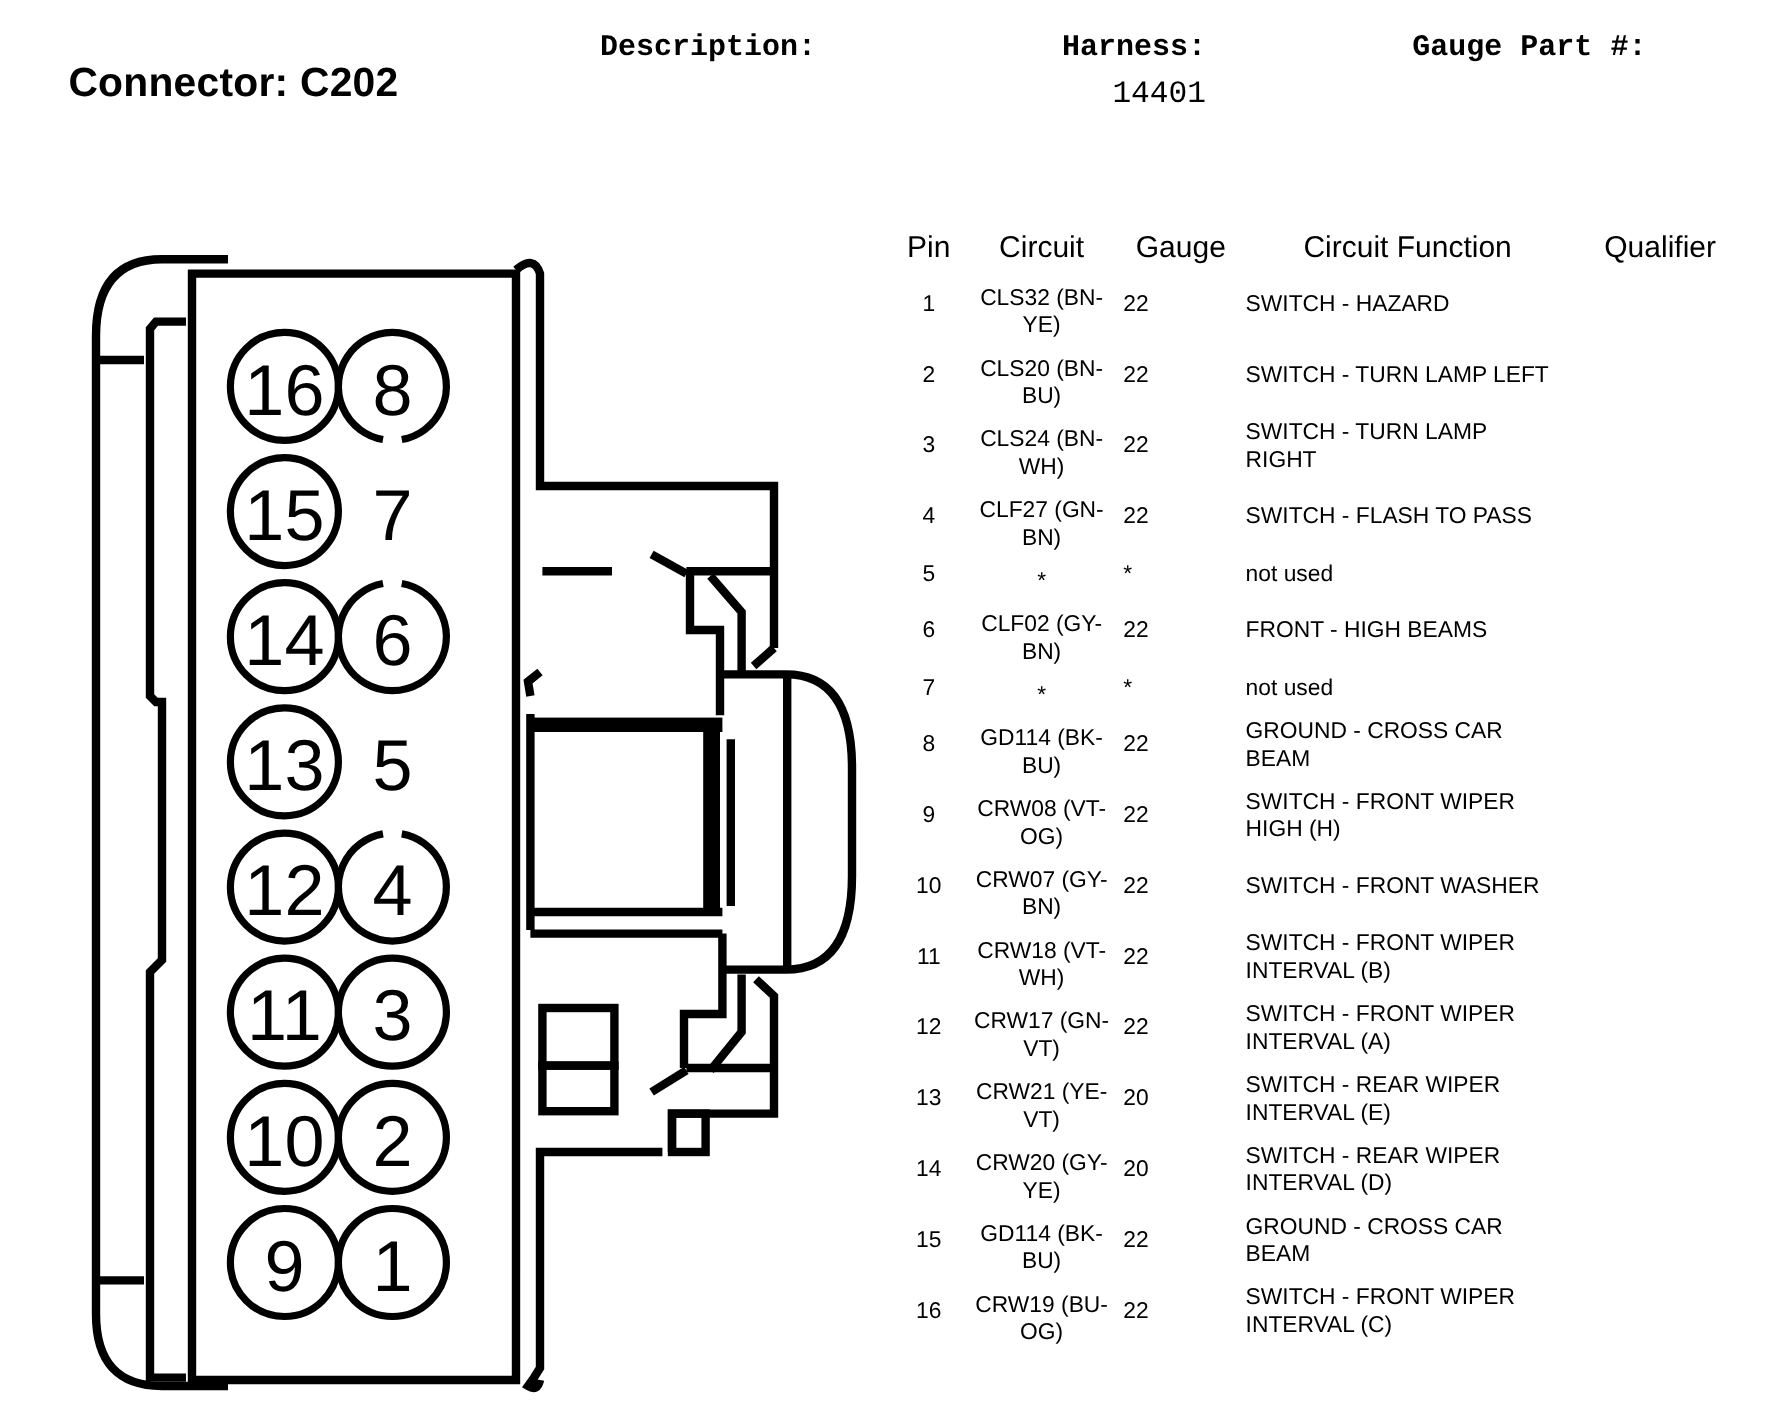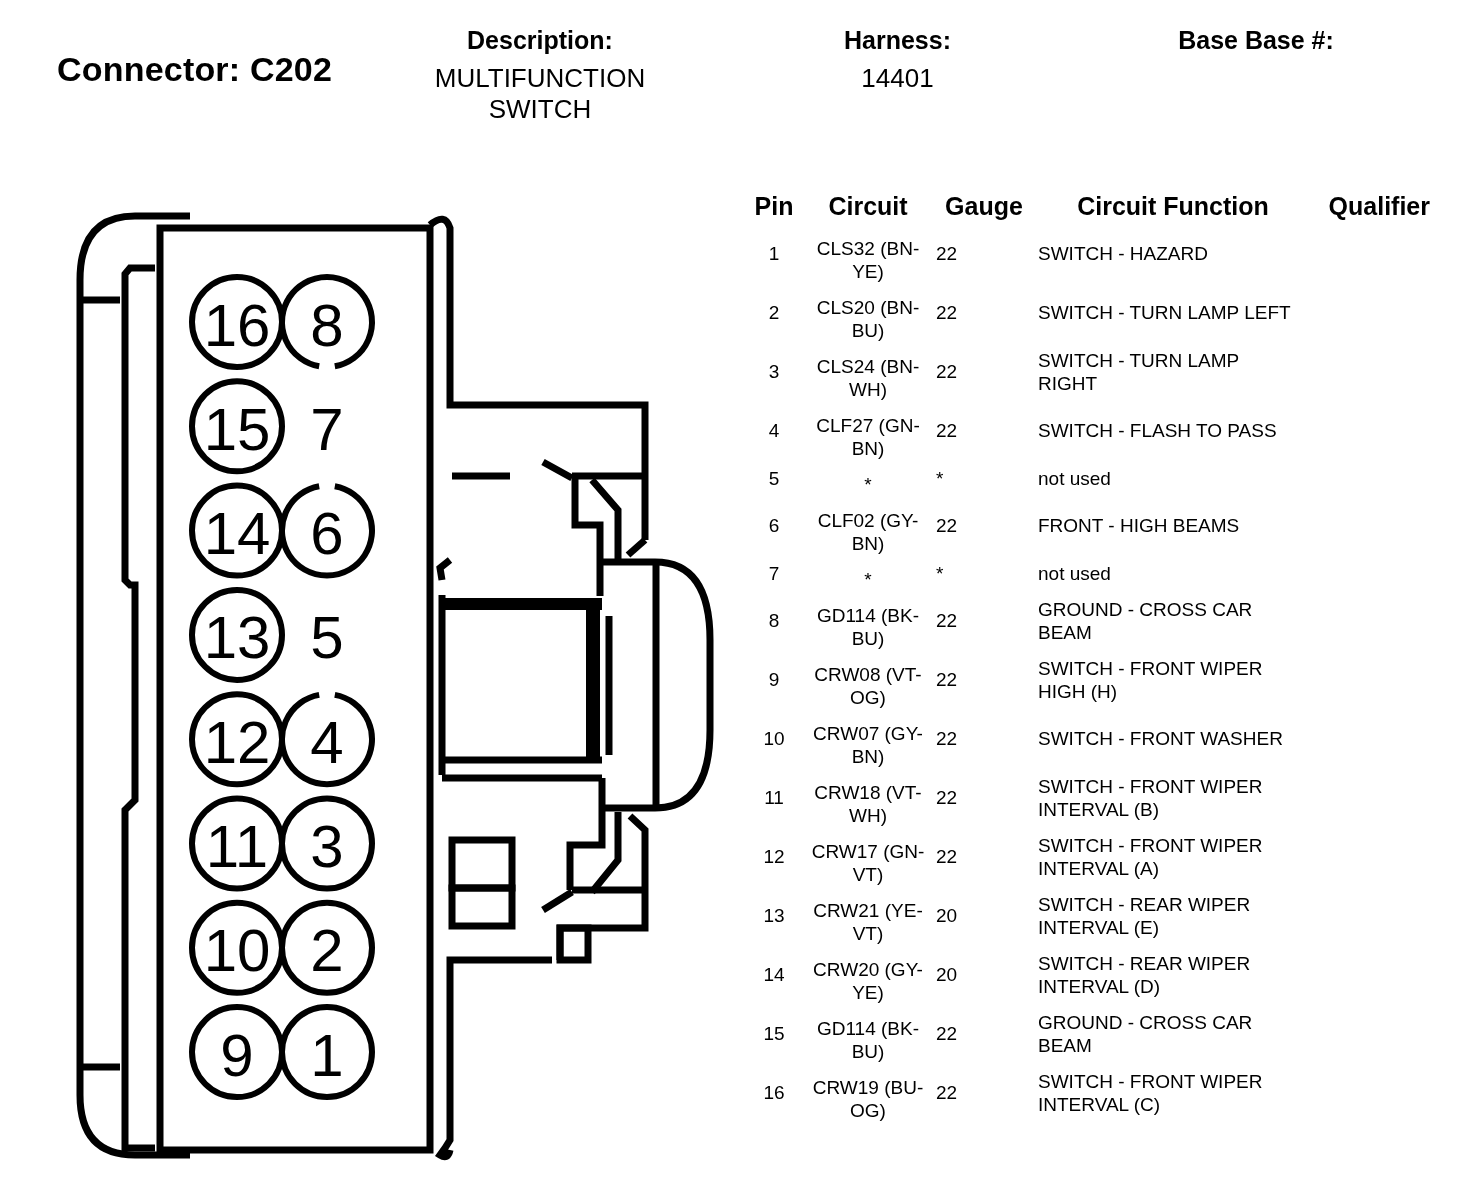--- a/index.html
+++ b/index.html
@@ -1,55 +1,54 @@
 <!DOCTYPE html>
 <html><head>
 <meta charset="utf-8">
 <style>
   html, body { margin: 0; padding: 0; background: #ffffff; }
   body { width: 1472px; height: 1186px; position: relative; overflow: hidden;
          font-family: "Liberation Sans", sans-serif; color: #000; }
   .hdr-title { position: absolute; left: 57px; top: 50px; font-size: 34px; font-weight: bold; letter-spacing: 0.2px; text-align: center; }
-  .hdr-block { position: absolute; text-align: center; }
+  .hdr-block { position: absolute; text-align: right; font-family: Liberation Mono, monospace; }
   .hdr-label { font-size: 25px; font-weight: bold; line-height: 30px; }
   .hdr-value { font-size: 26px; line-height: 31px; margin-top: 8px; }
   #hdr-desc { left: 400px; top: 25px; width: 280px; }
   #hdr-harness { left: 790px; top: 25px; width: 215px; }
   #hdr-base { left: 1140px; top: 25px; width: 232px; }
 
   #diagram { position: absolute; left: 0; top: 0; }
   #diagram .pin-num { font-family: "Liberation Sans", sans-serif; font-size: 60px; text-anchor: middle; dominant-baseline: central; }
 
   table#pin-table { position: absolute; left: 748px; top: 188px; border-collapse: collapse; }
-  #pin-table th { font-size: 25px; font-weight: bold; height: 36px; padding: 0; text-align: center; vertical-align: middle; margin-top: 48px; }
+  #pin-table th { font-size: 25px; font-weight: normal; height: 36px; padding: 0; text-align: center; vertical-align: middle; margin-top: 48px; }
   #pin-table td { font-size: 19px; line-height: 23px; height: 55px; padding: 0; vertical-align: middle; }
   #pin-table tr.short td { height: 32px; }
   #pin-table .c-pin { width: 52px; text-align: center; }
   #pin-table .c-circuit { width: 136px; text-align: center; }
   #pin-table .c-gauge { width: 96px; }
   #pin-table .c-func { width: 276px; text-align: left; padding-left: 6px; }
   #pin-table .c-qual { width: 116px; text-align: right; }
   #pin-table th.c-func { text-align: center; padding-left: 0; }
   .circ-inner { display: inline-block; width: 124px; margin-top: 13px; }
   .func-inner { display: inline-block; width: 260px; }
 </style>
 </head>
 <body>
 
 <div class="hdr-title">Connector: C202</div>
 <div class="hdr-block" id="hdr-desc">
   <div class="hdr-label">Description:</div>
-  <div class="hdr-value">MULTIFUNCTION SWITCH</div>
 </div>
 <div class="hdr-block" id="hdr-harness">
   <div class="hdr-label">Harness:</div>
   <div class="hdr-value">14401</div>
 </div>
 <div class="hdr-block" id="hdr-base">
-  <div class="hdr-label">Base Base #:</div>
+  <div class="hdr-label">Gauge Part #:</div>
 </div>
 
 <svg id="diagram" width="740" height="1186" viewBox="0 0 740 1186" xmlns="http://www.w3.org/2000/svg">
   <g fill="none" stroke="#000" stroke-width="7" stroke-linejoin="miter">
 
     <path d="M190,216 L135,216 Q80,216 80,280 L80,1095 Q80,1155 135,1155 L190,1155"></path>
     <line x1="80" y1="300" x2="120" y2="300"></line>
     <line x1="80" y1="1067" x2="120" y2="1067"></line>
 
     <path d="M155,268 L130,268 L125,274 L125,580 L130,585 L135,585 L135,800 L130,805 L125,810 L125,1148 L155,1148"></path>

